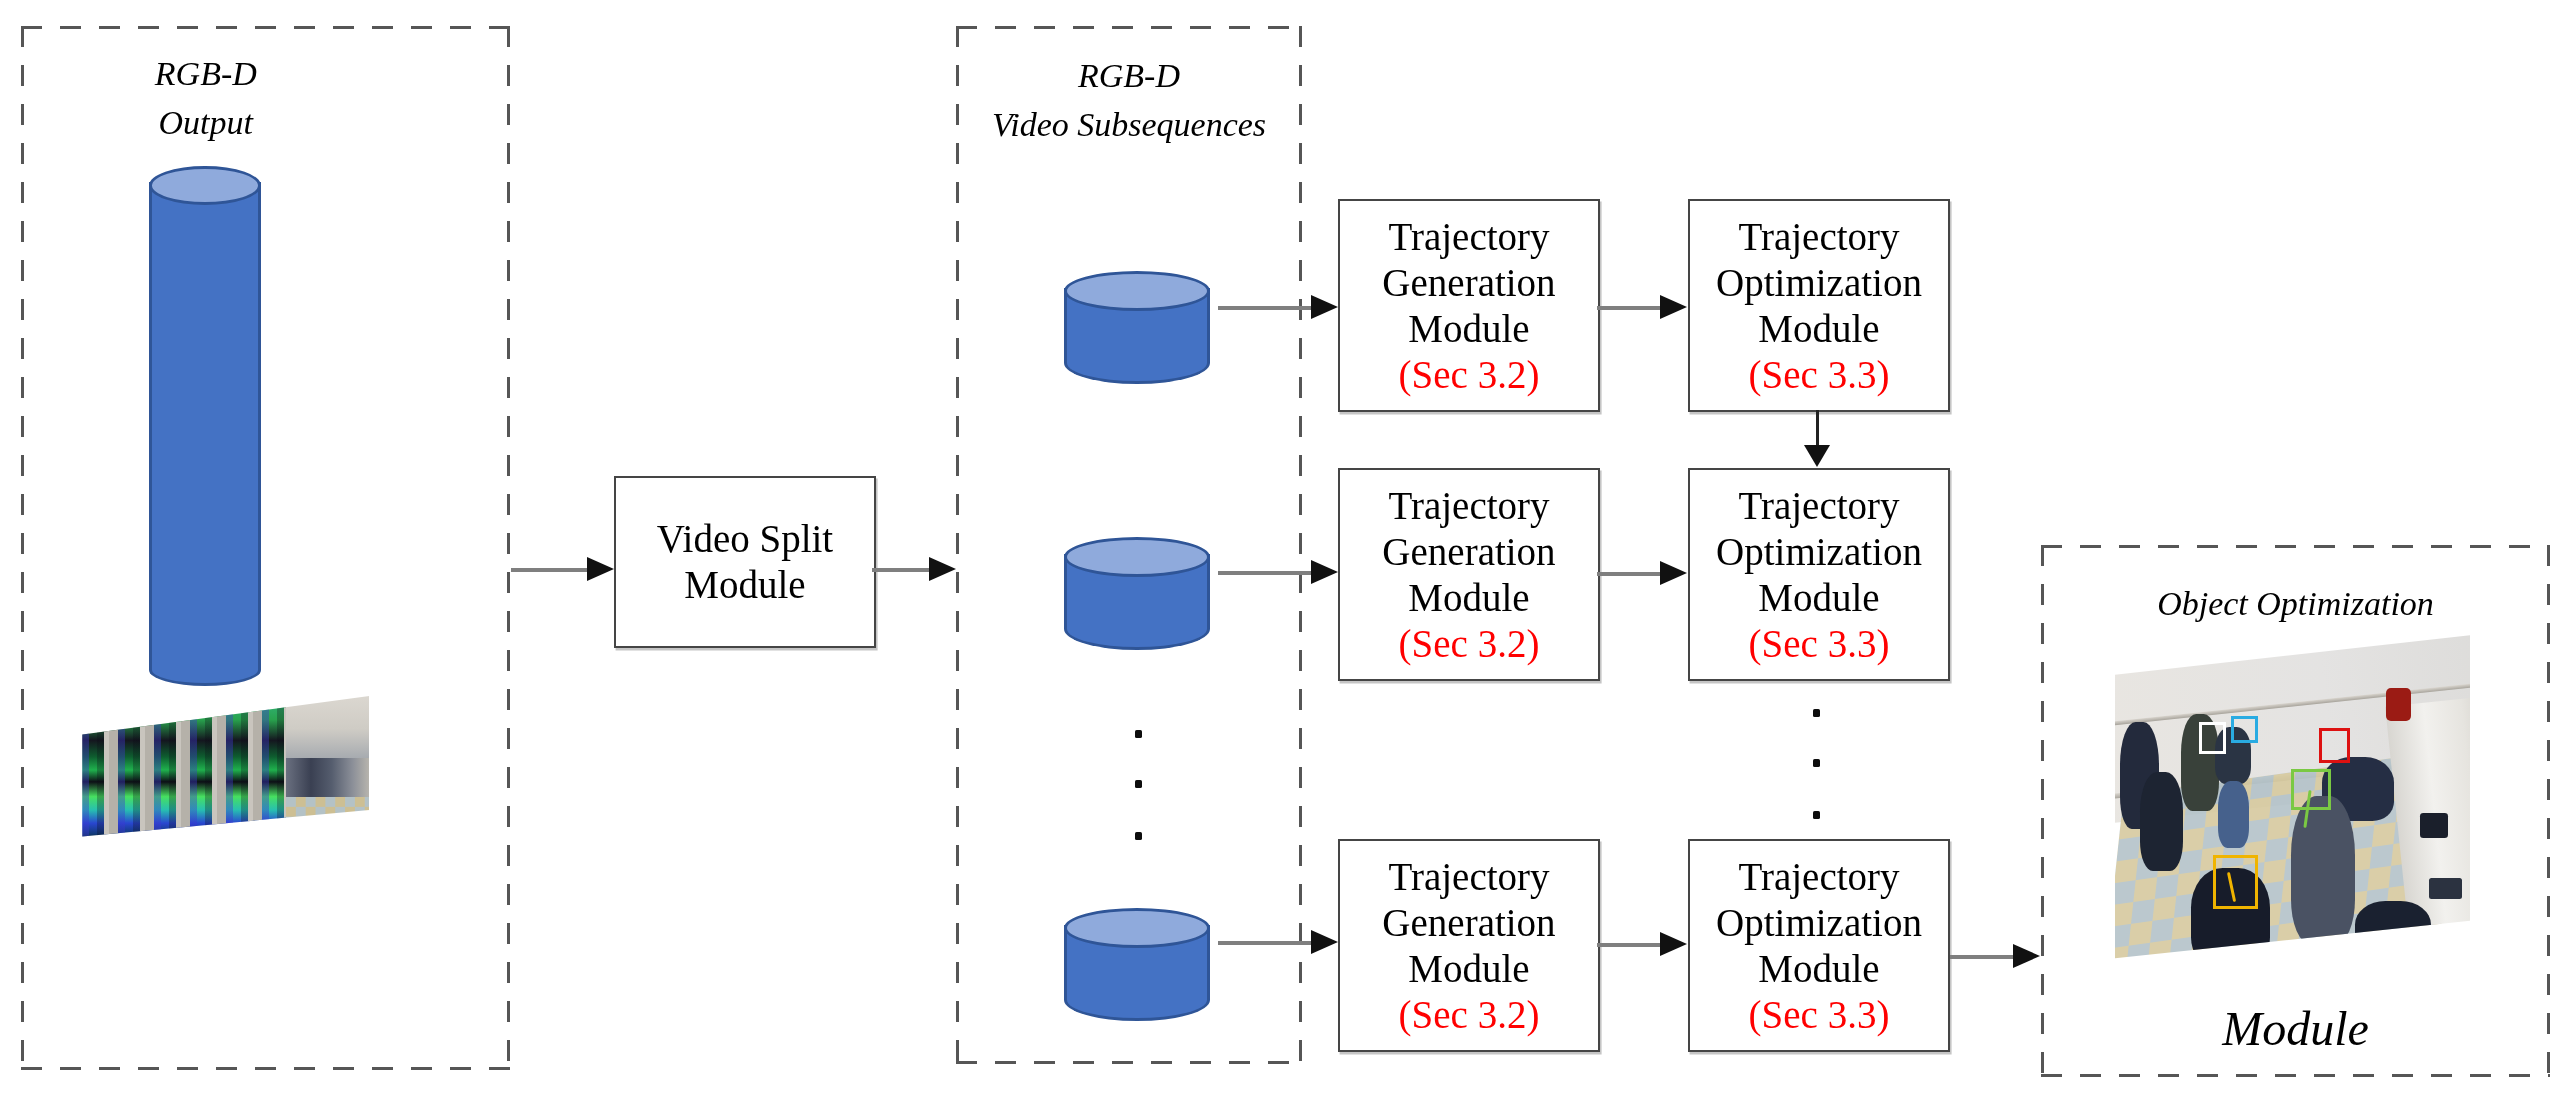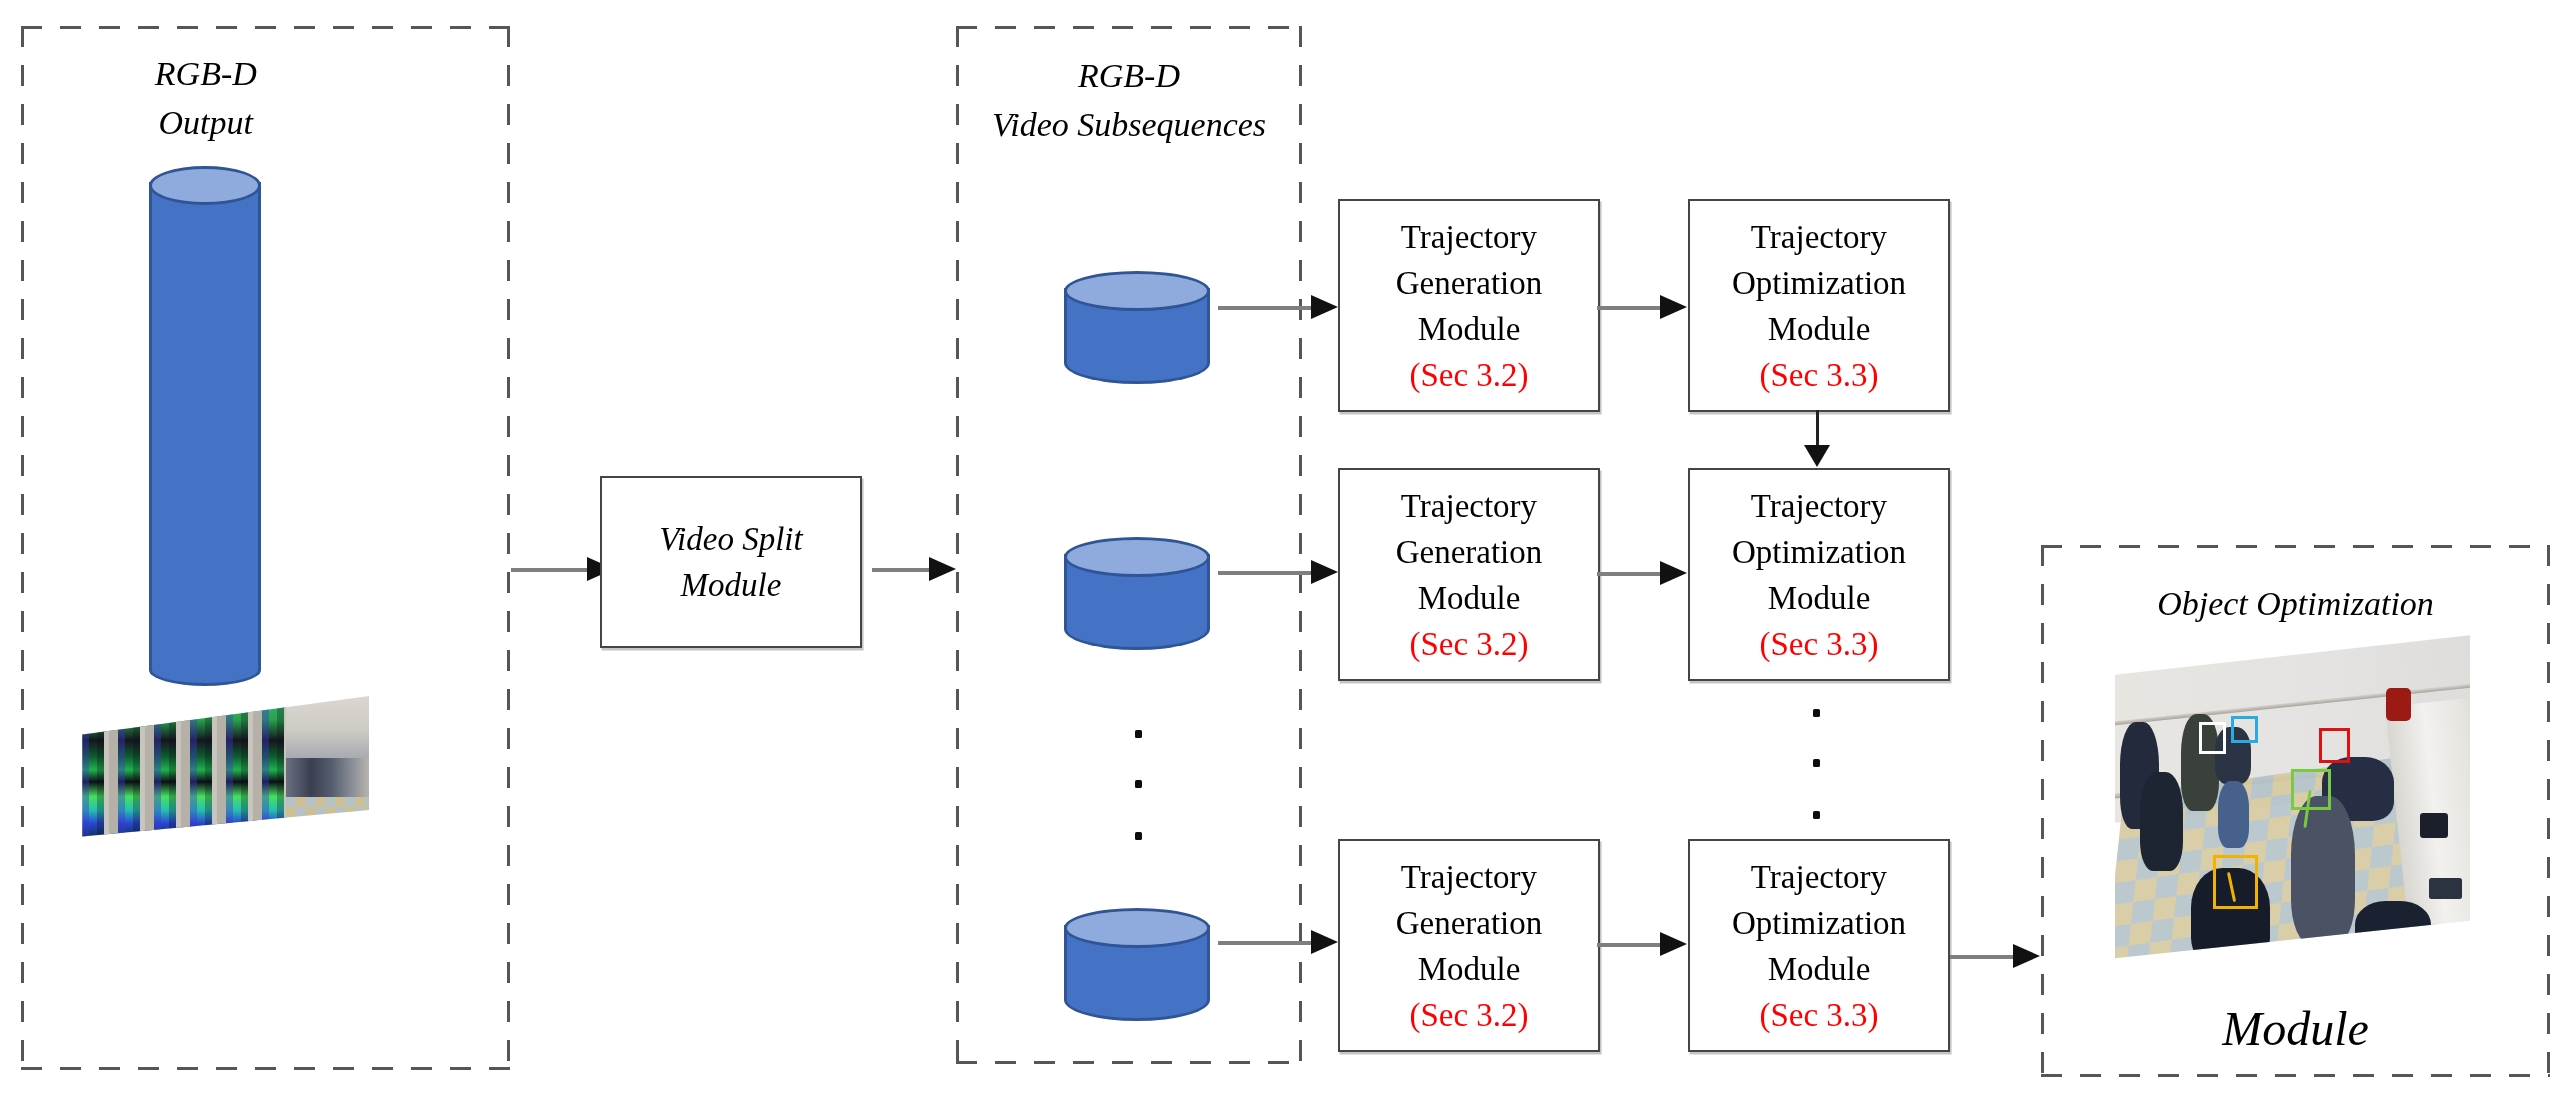--- a/index.html
+++ b/index.html
@@ -13,21 +13,21 @@
       repeating-linear-gradient(180deg,var(--panel-dash,#565656) 0 21.3px,transparent 21.3px 39px),
       repeating-linear-gradient(180deg,var(--panel-dash,#565656) 0 21.3px,transparent 21.3px 39px);
     background-size:100% 3.3px,100% 3.3px,3.3px 100%,3.3px 100%;
     background-position:0 0,0 100%,0 0,100% 0;font-style:italic;}
   .panel-title{position:absolute;left:0;width:100%;text-align:center;font-size:34px;line-height:49px;}
   .caption{position:absolute;left:0;width:100%;text-align:center;font-size:47px;}
   
   .module{position:absolute;background:#fff;border:2.5px solid var(--module-border,#454545);
     box-shadow:1.6px 2.5px 0 rgba(110,110,110,.4);
     display:flex;flex-direction:column;align-items:center;justify-content:center;
-    text-align:center;font-size:33px;line-height:46px;color:var(--module-text,#000);}
+    text-align:center;font-size:39px;line-height:46px;color:var(--module-text,#000);}
   .module .sec{color:var(--section-text,#FF0000);}
   
   .harrow{position:absolute;height:24.6px;}
   .harrow .shaft{position:absolute;left:0;right:23px;top:10.7px;height:4.1px;background:var(--arrow-shaft,#7F7F7F);}
   .harrow .head{position:absolute;right:0;top:0;width:0;height:0;
     border-left:27px solid var(--arrow-head,#111);border-top:12.3px solid transparent;border-bottom:12.3px solid transparent;}
   .varrow{position:absolute;width:26px;}
   .varrow .shaft{position:absolute;left:11.5px;top:0;bottom:21.3px;width:3.3px;background:#222;}
   .varrow .head{position:absolute;bottom:0;left:0;width:0;height:0;
     border-top:22px solid var(--arrow-head,#111);border-left:13px solid transparent;border-right:13px solid transparent;}
@@ -89,21 +89,21 @@
         <div class="floor"></div>
       </div>
     </div>
   </div>
 
   <div class="harrow" style="left:511px;top:557px;width:103px;">
     <div class="shaft"></div>
       <div class="head"></div>
   </div>
 
-  <div class="module" style="left:600px;top:476px;width:258px;height:168px;font-style:italic;">
+  <div class="module" style="left:614px;top:476px;width:258px;height:168px;">
     <span>Video Split</span>
     <span>Module</span>
   </div>
 
   <div class="harrow" style="left:872px;top:557px;width:84px;">
     <div class="shaft"></div>
       <div class="head"></div>
   </div>
 
   <div class="panel" style="left:956px;top:26px;width:346px;height:1038px;">

